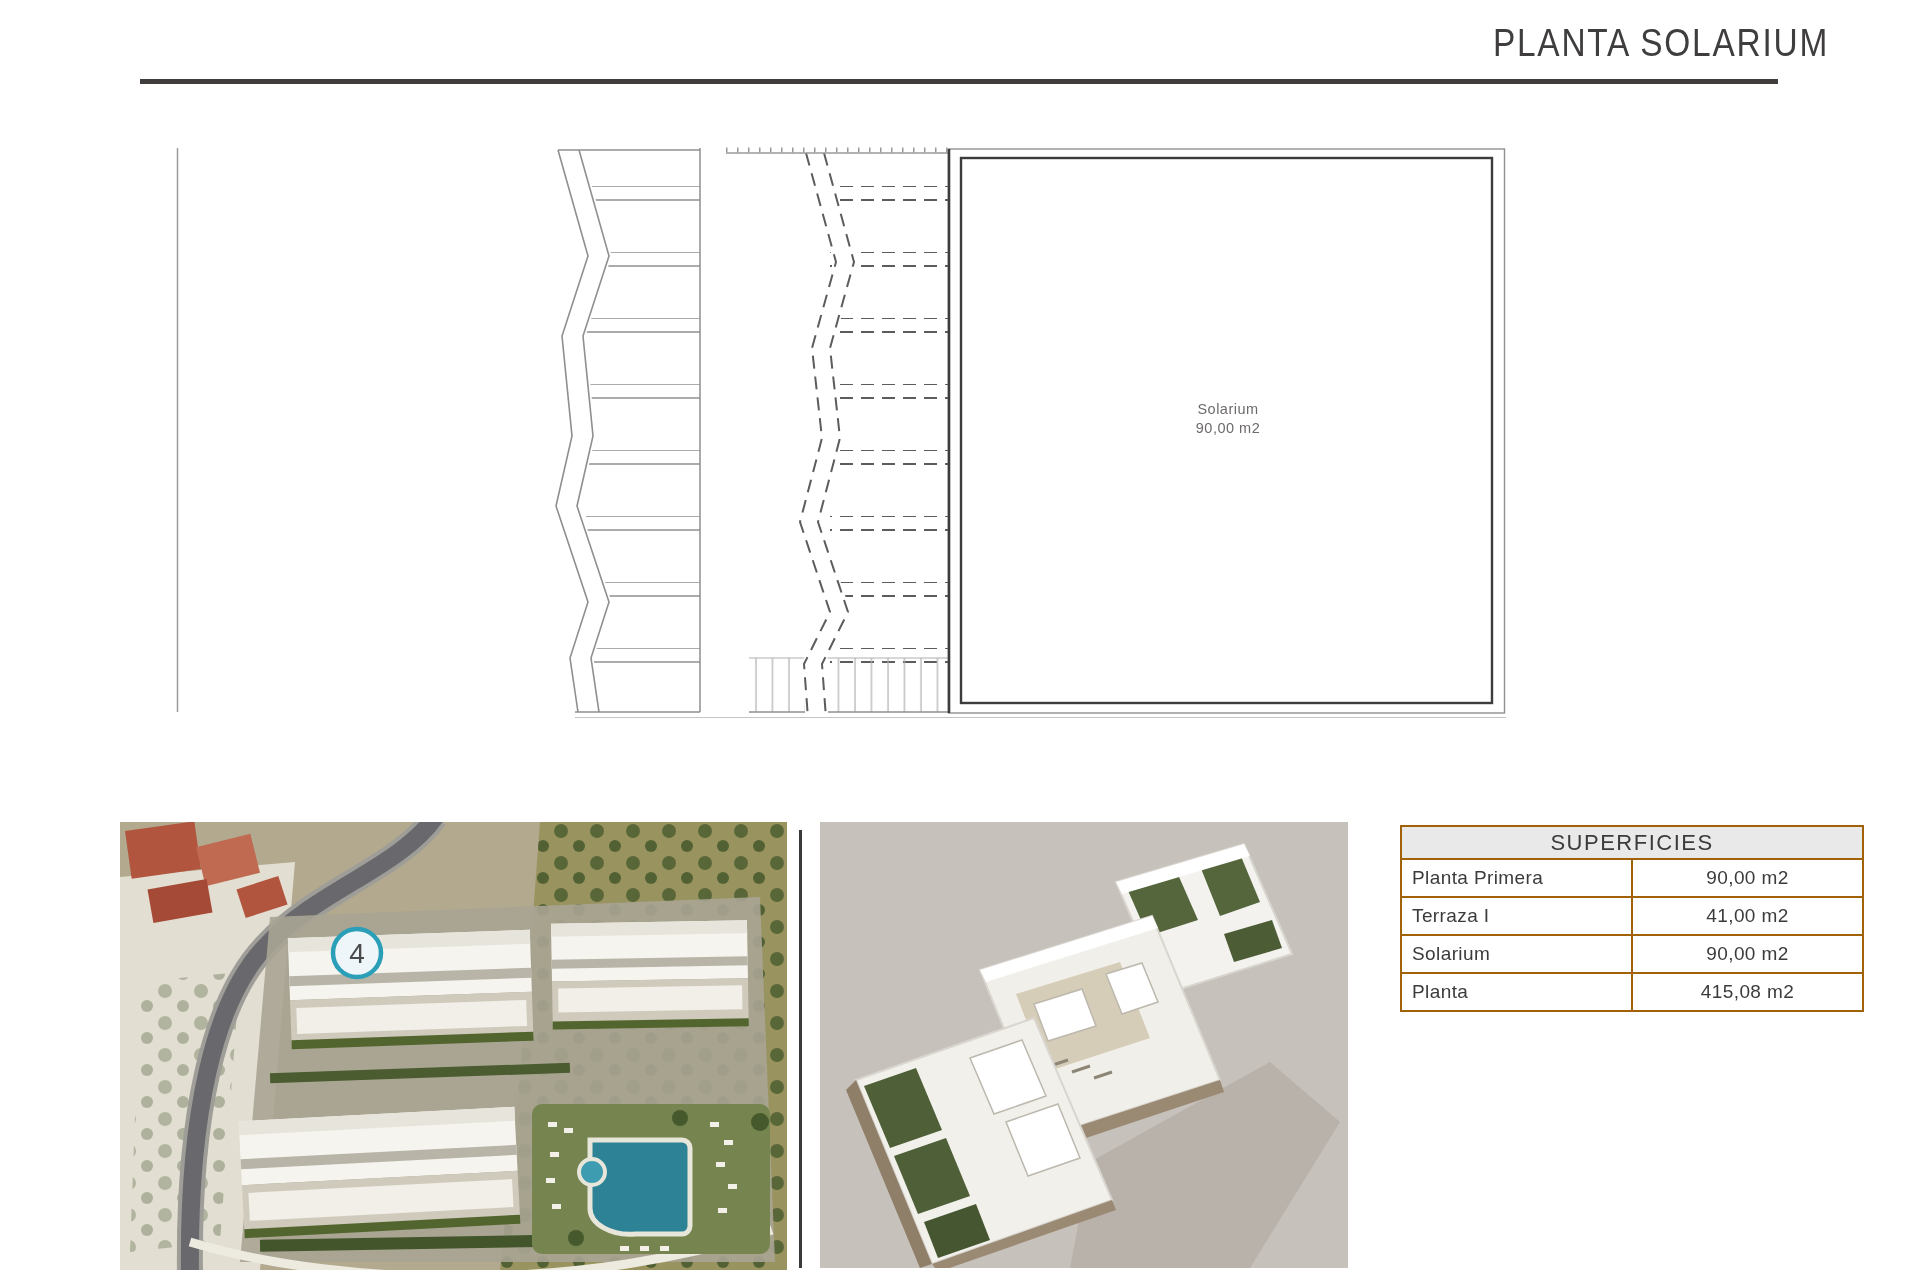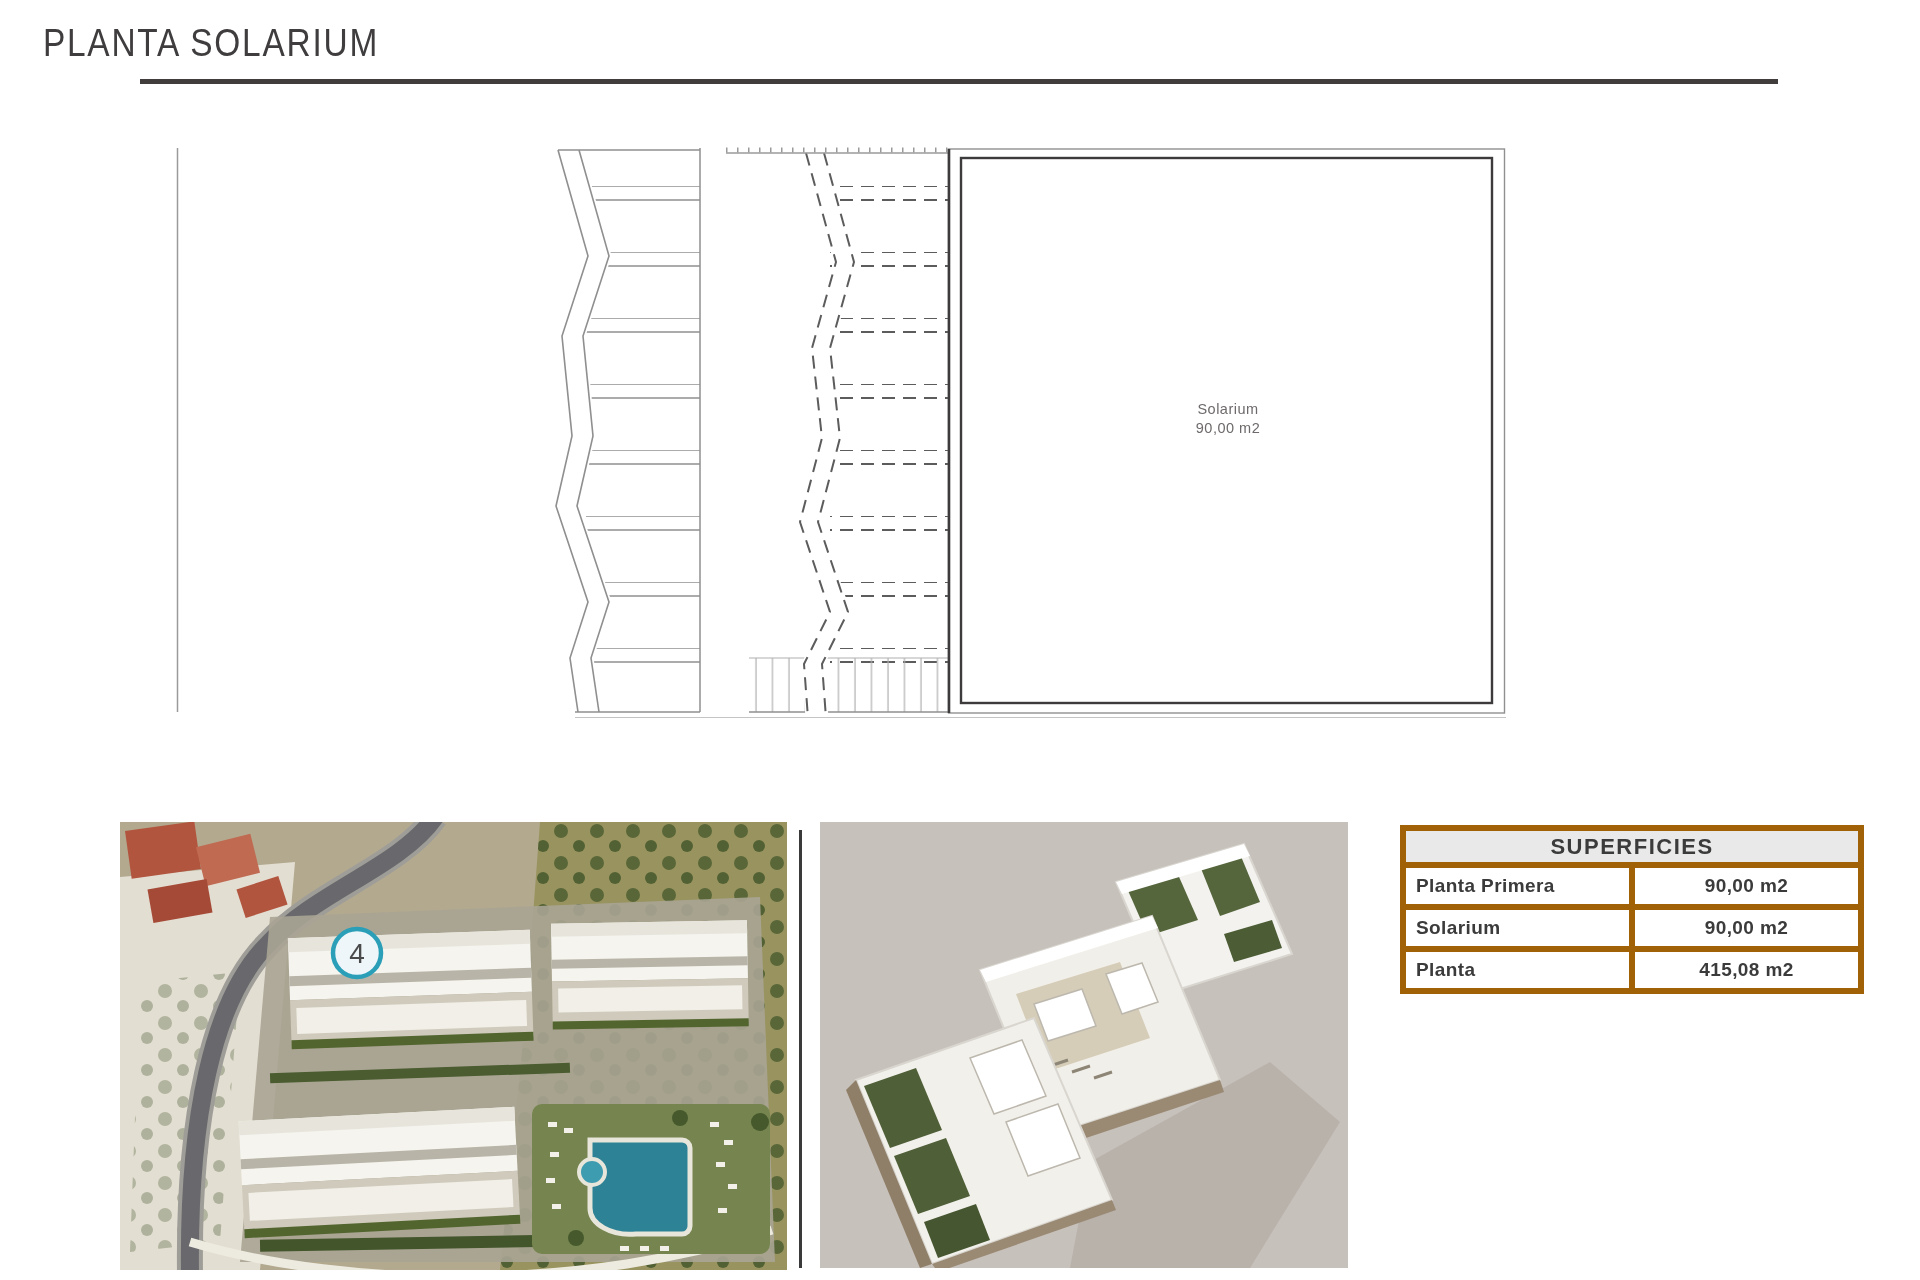--- a/index.html
+++ b/index.html
@@ -1,40 +1,40 @@
 <!DOCTYPE html>
 <html><head>
 <meta charset="utf-8">
 <style>
   html,body{margin:0;padding:0;background:#ffffff;}
   .sheet{
     position:relative;width:1920px;height:1280px;background:#ffffff;overflow:hidden;
     font-family:"Liberation Sans", sans-serif;color:#3f3d3e;
   }
   
-  .title-wrap{position:absolute;left:0;top:22px;width:1852px;text-align:left;padding-left:20px;}
+  .title-wrap{position:absolute;left:0;top:22px;width:1852px;text-align:right;}
   .title{
     display:inline-block;font-size:38px;font-weight:400;letter-spacing:2px;
     color:#3f3d3e;transform:scaleX(0.88);transform-origin:center;
   }
   .title-rule{position:absolute;left:140px;top:79px;width:1638px;height:5px;background:#413d3d;}
   
   .plan-svg{position:absolute;left:140px;top:140px;width:1400px;height:600px;}
   .plan-label{font-size:14.5px;fill:#6e6a6a;letter-spacing:0.5px;}
   
   .aerial{position:absolute;left:120px;top:822px;width:667px;height:448px;overflow:hidden;}
   .separator{position:absolute;left:799px;top:830px;width:3px;height:438px;background:#3a3a3a;}
   .iso{position:absolute;left:820px;top:822px;width:528px;height:446px;overflow:hidden;}
   
   .sup-table{
     position:absolute;left:1400px;top:825px;width:464px;
     border-collapse:collapse;table-layout:fixed;
     font-size:19px;color:#3b3b3b;letter-spacing:0.4px;
   }
-  .sup-table th,.sup-table td{border:6px solid #a16207;font-weight:700;}
+  .sup-table th,.sup-table td{border:2px solid #a16207;font-weight:400;}
   .sup-table th{
     background:#e9e9e9;height:29px;font-size:22px;letter-spacing:1.5px;text-align:center;
   }
   .sup-table td{height:34px;}
   .sup-table td.lbl{width:213px;padding-left:10px;text-align:left;}
   .sup-table td.val{text-align:center;}
 </style>
 </head>
 <body>
 
@@ -228,20 +228,24 @@
       <tr>
         <th colspan="2">SUPERFICIES</th>
       </tr>
     </thead>
     <tbody>
       <tr>
         <td class="lbl">Planta Primera</td>
         <td class="val">90,00 m2</td>
       </tr>
       <tr>
+        <td class="lbl">Terraza I</td>
+        <td class="val">41,00 m2</td>
+      </tr>
+      <tr>
         <td class="lbl">Solarium</td>
         <td class="val">90,00 m2</td>
       </tr>
       <tr>
         <td class="lbl">Planta</td>
         <td class="val">415,08 m2</td>
       </tr>
     </tbody>
   </table>
 

